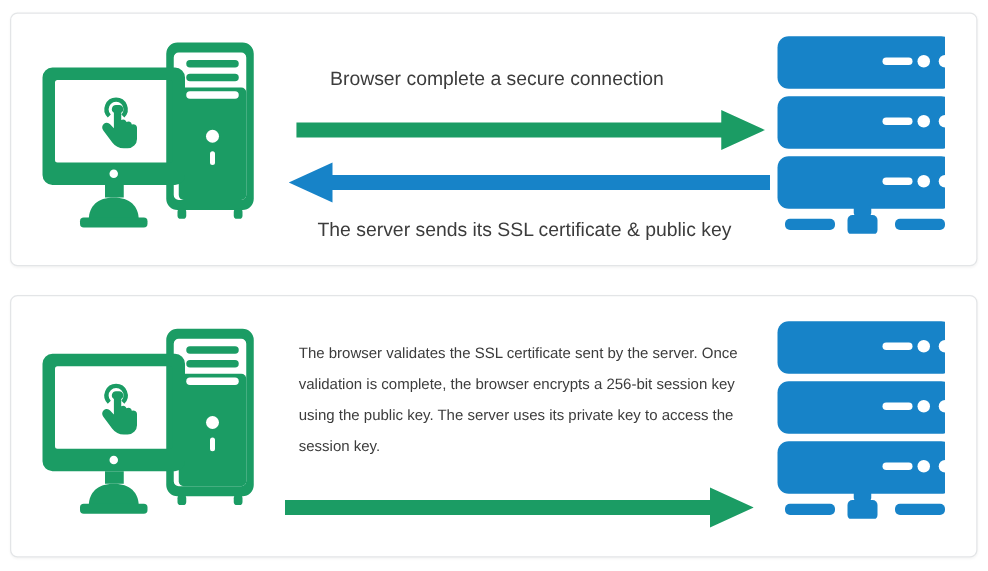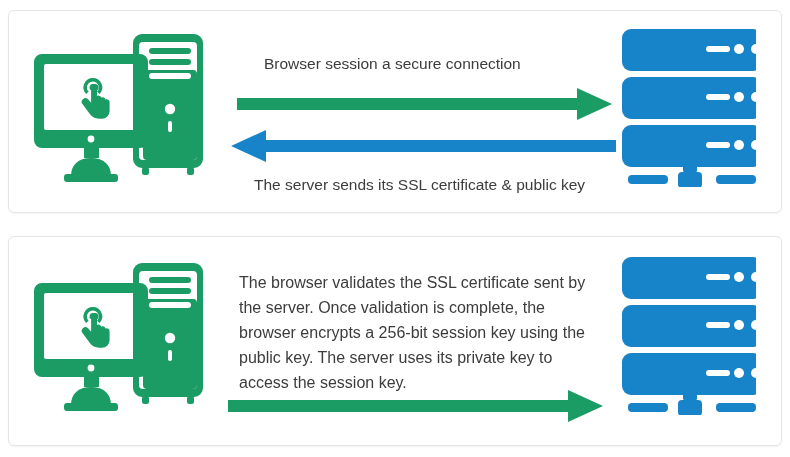--- a/index.html
+++ b/index.html
@@ -69,21 +69,21 @@
   }
   #caption-request  { left: 255px; top: 45px; }
   #caption-response { left: 229px; top: 166px; margin-left: 16px; }
 
   .paragraph {
     position: absolute;
     left: 239px;
     top: 270px;
     width: 360px;
     color: #3c3c3c;
-    font-size: 16px;
+    font-size: 12px;
     line-height: 25px;
   }
 
   
   .arrow {
     position: absolute;
   }
 
   #arrow-request  { left: 228px; top: 76px;  width: 375px; height: 34px; }
   #arrow-response { left: 222px; top: 118px; width: 385px; height: 34px; }
@@ -127,21 +127,21 @@
             <rect x="34" y="148" width="54" height="8" rx="3"></rect>
 
             <g transform="translate(44,52) scale(0.92)">
               <path d="M20.5 0 a10.2 10.2 0 0 0 -7.2 17.4 l2.6 -2.6 a6.5 6.5 0 1 1 9.2 0 l2.6 2.6 A10.2 10.2 0 0 0 20.5 0 z"></path>
               <path d="M20.5 6.6 a3.6 3.6 0 0 0 -1.9 6.7 v13.5 l-3.3 -3.6 a4 4 0 0 0 -5.9 5.4 l7.8 10.6 a12.6 12.6 0 0 0 10 5 h3.3 a8.2 8.2 0 0 0 8.2 -8.2 v-9.6 a3.2 3.2 0 0 0 -4.5 -2.9 a3.1 3.1 0 0 0 -4.6 -2.2 a3.1 3.1 0 0 0 -4.6 -1.8 v-6.2 a3.6 3.6 0 0 0 -1.9 -6.7 z"></path>
             </g>
           </g>
         </svg>
       </div>
 
-      <div class="caption" id="caption-request">Browser session a secure connection</div>
+      <div class="caption" id="caption-request">Browser complete a secure connection</div>
 
       <div class="arrow" id="arrow-request">
         <svg viewBox="0 0 375 34" width="375" height="34" aria-hidden="true">
           <polygon points="0,11 340,11 340,1 375,17 340,33 340,23 0,23" fill="#1b9c64"></polygon>
         </svg>
       </div>
 
       <div class="arrow" id="arrow-response">
         <svg viewBox="0 0 385 34" width="385" height="34" aria-hidden="true">
           <polygon points="385,11 35,11 35,1 0,17 35,33 35,23 385,23" fill="#1783c8"></polygon>

